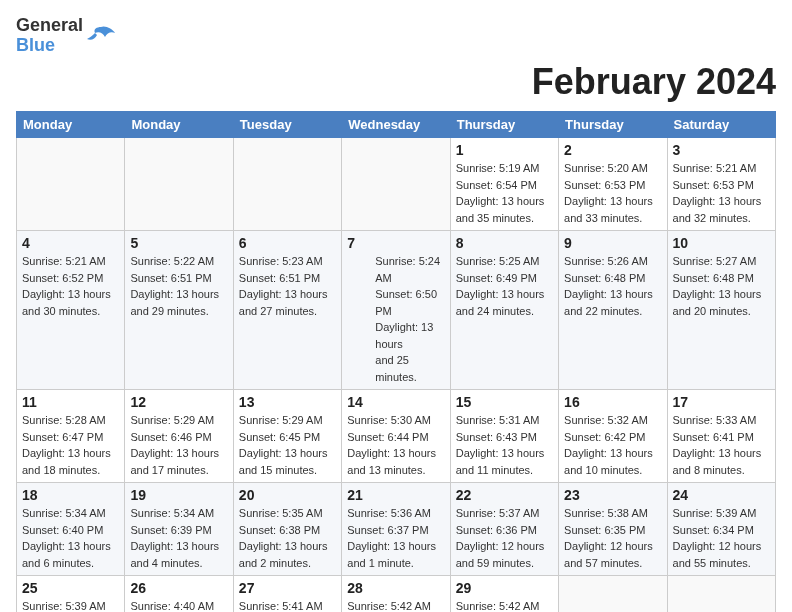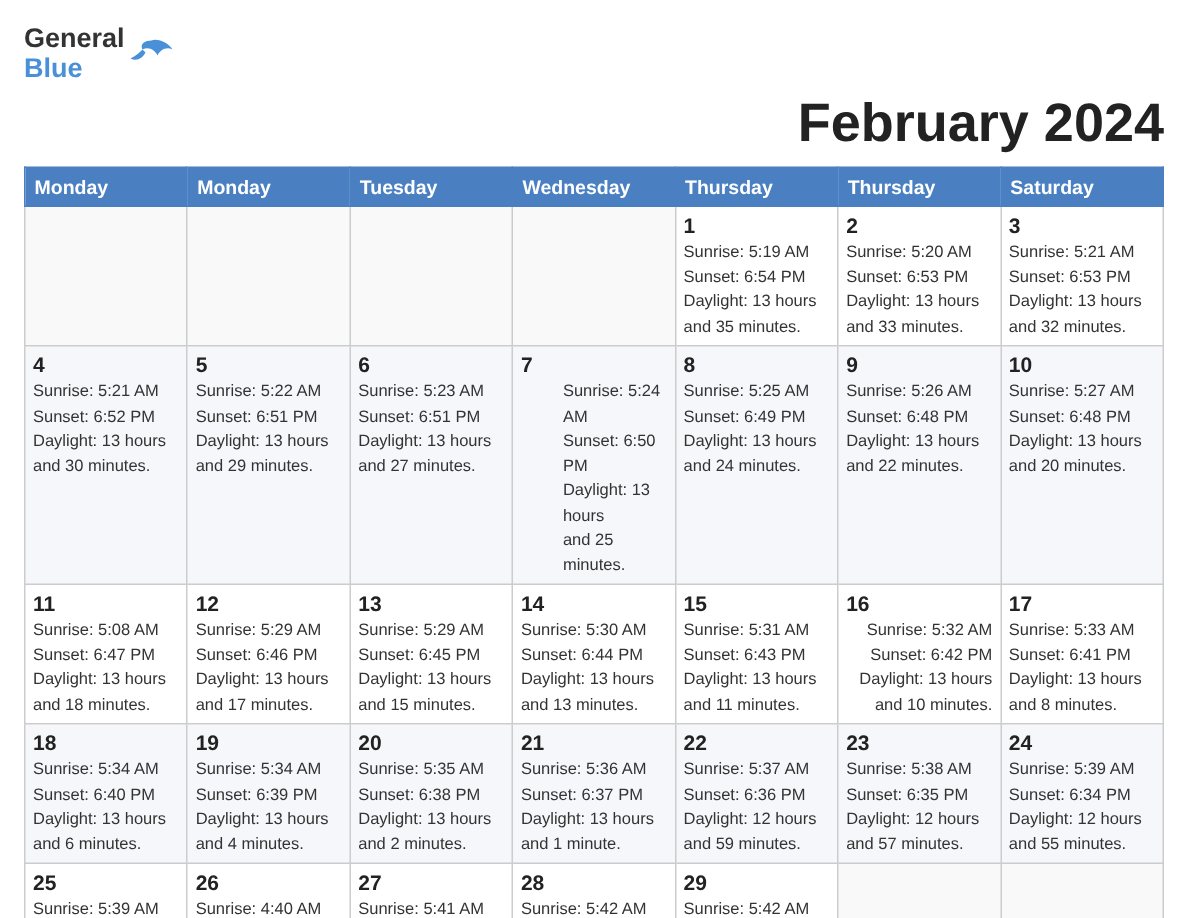--- a/index.html
+++ b/index.html
@@ -188,21 +188,21 @@
           <div class="day-number">10</div>
           <div class="day-info" style="white-space: pre-line;">Sunrise: 5:27 AM
 Sunset: 6:48 PM
 Daylight: 13 hours
 and 20 minutes.</div>
         </td>
       </tr>
       <tr>
         <td>
           <div class="day-number">11</div>
-          <div class="day-info" style="white-space: pre-line;">Sunrise: 5:08 AM
+          <div class="day-info" style="white-space: pre-line;">Sunrise: 5:28 AM
 Sunset: 6:47 PM
 Daylight: 13 hours
 and 18 minutes.</div>
         </td>
         <td>
           <div class="day-number">12</div>
           <div class="day-info" style="white-space: pre-line;">Sunrise: 5:29 AM
 Sunset: 6:46 PM
 Daylight: 13 hours
 and 17 minutes.</div>
@@ -223,21 +223,21 @@
         </td>
         <td>
           <div class="day-number">15</div>
           <div class="day-info" style="white-space: pre-line;">Sunrise: 5:31 AM
 Sunset: 6:43 PM
 Daylight: 13 hours
 and 11 minutes.</div>
         </td>
         <td>
           <div class="day-number">16</div>
-          <div class="day-info" style="white-space: pre-line; text-align: right;">Sunrise: 5:32 AM
+          <div class="day-info" style="white-space: pre-line;">Sunrise: 5:32 AM
 Sunset: 6:42 PM
 Daylight: 13 hours
 and 10 minutes.</div>
         </td>
         <td>
           <div class="day-number">17</div>
           <div class="day-info" style="white-space: pre-line;">Sunrise: 5:33 AM
 Sunset: 6:41 PM
 Daylight: 13 hours
 and 8 minutes.</div>

